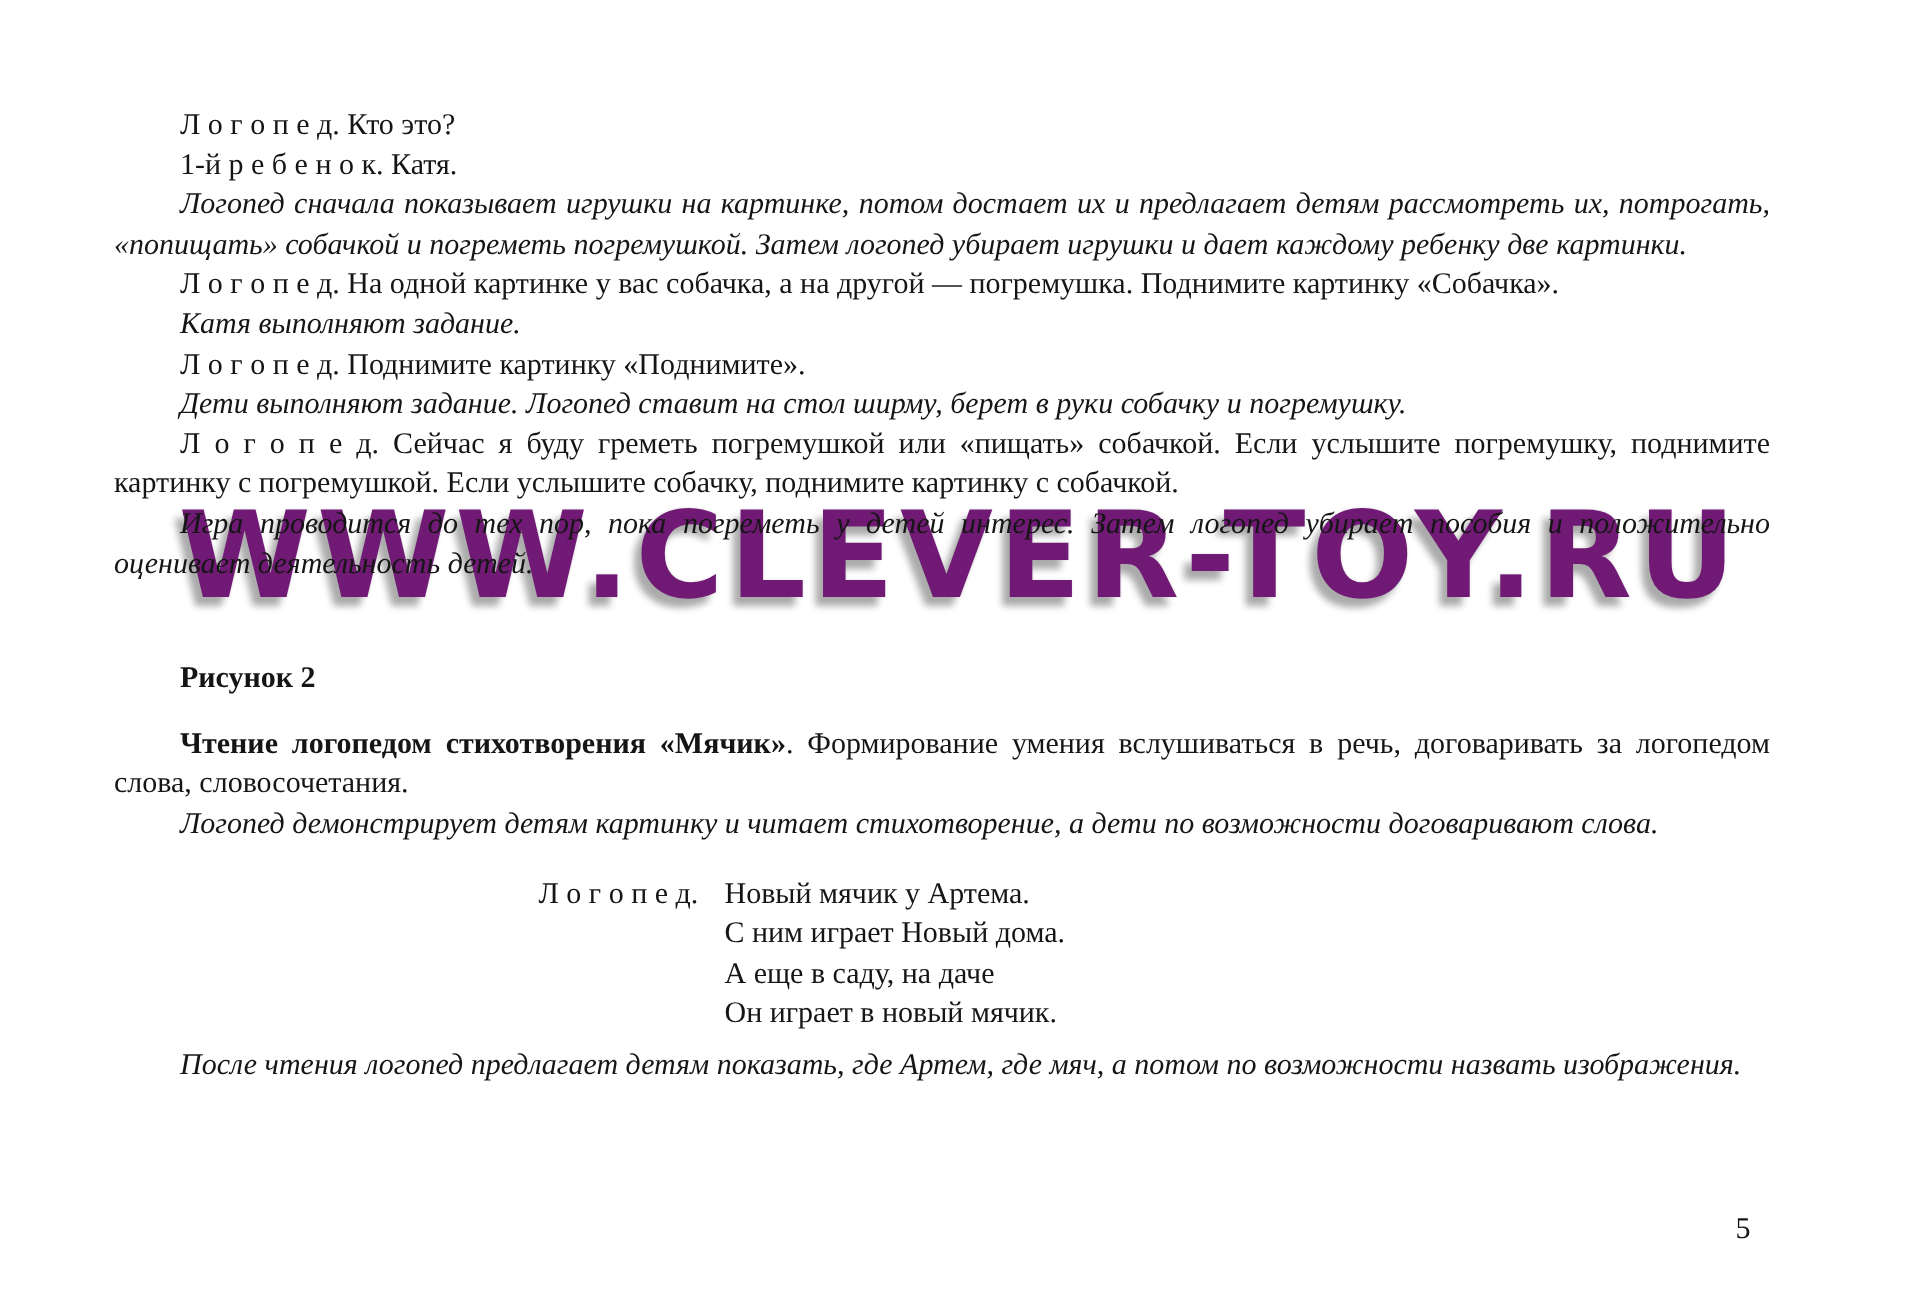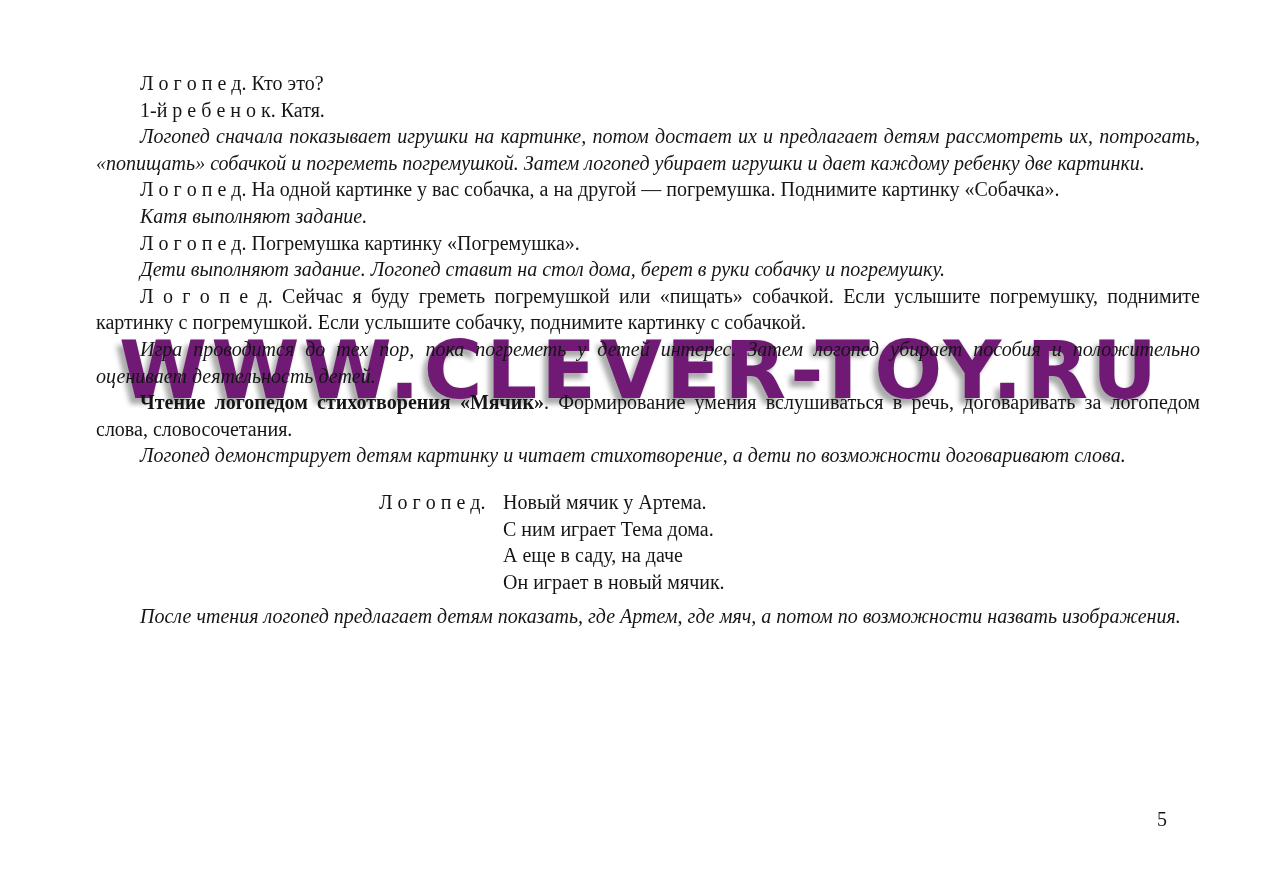--- a/index.html
+++ b/index.html
@@ -30,21 +30,21 @@
     font-size: 80px;
     letter-spacing: 4px;
     white-space: nowrap;
     color: #701a75;
     text-shadow: -5px 6px 5px #ababab, 0 0 2px #dedede;
     user-select: none;
   }
   .content {
     position: absolute;
     top: 70px;
-    left: 96px;
+    left: 76px;
     width: 1104px;
     z-index: 2;
   }
   .content p {
     margin: 0;
     text-align: justify;
     text-indent: 44px;
     hyphens: manual;
   }
   .stage {
@@ -91,35 +91,36 @@
 
   <div class="watermark">WWW.CLEVER-TOY.RU</div>
 
   <div class="content">
 
     <p>Л о г о п е д. Кто это?</p>
     <p>1-й р е б е н о к. Катя.</p>
     <p class="stage">Логопед сначала показывает игрушки на картинке, потом достает их и предлагает детям рассмотреть их, потрогать, «попищать» собачкой и погреметь погремушкой. Затем логопед убирает игрушки и дает каждому ребенку две картинки.</p>
     <p>Л о г о п е д. На одной картинке у вас собачка, а на другой — погремушка. Поднимите картинку «Собачка».</p>
     <p class="stage">Катя выполняют задание.</p>
-    <p>Л о г о п е д. Погремушка картинку «Погремушка».</p>
-    <p class="stage">Дети выполняют задание. Логопед ставит на стол дома, берет в руки собачку и погремушку.</p>
+    <p>Л о г о п е д. Поднимите картинку «Поднимите».</p>
+    <p class="stage">Дети выполняют задание. Логопед ставит на стол ширму, берет в руки собачку и погремушку.</p>
     <p>Л о г о п е д. Сейчас я буду греметь погремушкой или «пищать» собачкой. Если услышите погремушку, подни­мите картинку с погремушкой. Если услышите собачку, поднимите картинку с собачкой.</p>
     <p class="stage">Игра проводится до тех пор, пока погреметь у детей интерес. Затем логопед убирает пособия и положительно оценивает деятельность детей.</p>
 
+    <p class="figure-caption">Рисунок 2</p>
 
     <p class="intro"><span class="bold">Чтение логопедом стихотворения «Мячик»</span><span>. Формирование умения вслушиваться в речь, договаривать за ло­гопедом слова, словосочетания.</span></p>
 
     <p class="stage">Логопед демонстрирует детям картинку и читает стихотворение, а дети по возможности договаривают слова.</p>
 
     <div class="poem">
       <div class="poem-speaker">Л о г о п е д.</div>
       <div class="poem-lines">
         <div>Новый мячик у Артема.</div>
-        <div>С ним играет Тема дома.</div>
+        <div>С ним играет Новый дома.</div>
         <div>А еще в саду, на даче</div>
         <div>Он играет в новый мячик.</div>
       </div>
     </div>
 
     <p class="stage closing">После чтения логопед предлагает детям показать, где Артем, где мяч, а потом по возможности назвать изображения.</p>
 
   </div>
 
   <div class="page-number">5</div>

